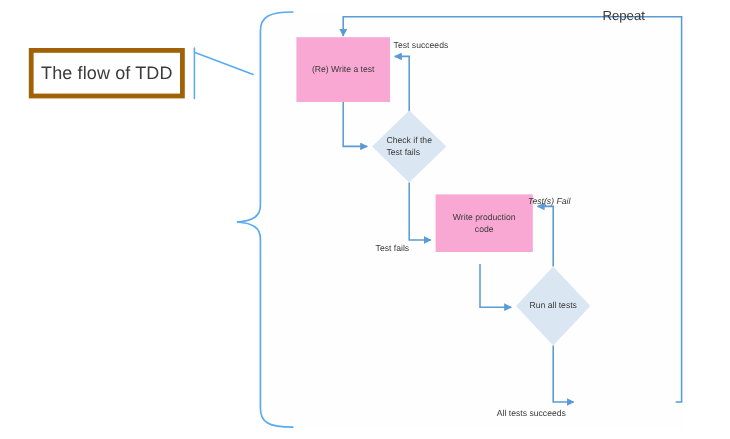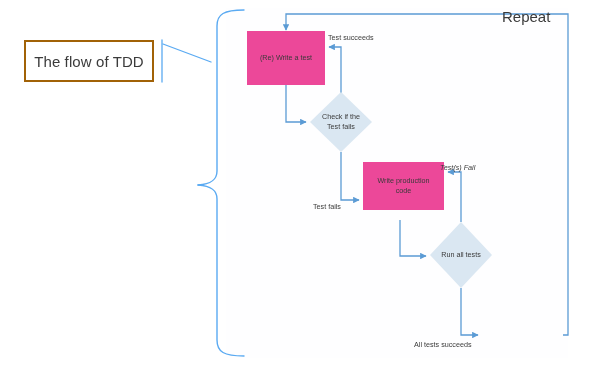--- a/index.html
+++ b/index.html
@@ -28,21 +28,21 @@
     top: 0;
     width: 608px;
     height: 366px;
   }
   .title-box {
     position: absolute;
     left: 24px;
     top: 40px;
     width: 130px;
     height: 42px;
-    border: 2px solid #a16207;
+    border: 4px solid #a16207;
     background: #ffffff;
     display: flex;
     align-items: center;
     justify-content: center;
     box-sizing: border-box;
   }
   .title-box-label {
     font-size: 15px;
     color: #3b3b3b;
     letter-spacing: .1px;
@@ -56,21 +56,21 @@
     text-align: center;
     box-sizing: border-box;
   }
   .node-label {
     font-size: 7.2px;
     line-height: 1.45;
     color: #3a3a3a;
     white-space: pre-line;
   }
   .process {
-    background: #ec4899;
+    background: #f9a8d4;
     text-align: center;
   }
   .decision-wrap {
     position: absolute;
   }
   .decision-shape {
     position: absolute;
     left: 0;
     top: 0;
     width: 100%;
@@ -78,35 +78,35 @@
   }
   .decision-label {
     position: absolute;
     left: 0;
     top: 0;
     width: 100%;
     height: 100%;
     display: flex;
     align-items: center;
     justify-content: center;
-    text-align: center;
+    text-align: left;
     font-size: 7.2px;
     line-height: 1.45;
     color: #3a3a3a;
     white-space: pre-line;
   }
   .edge-label {
     position: absolute;
     font-size: 7.2px;
     color: #3a3a3a;
     white-space: nowrap;
   }
   .repeat-label {
     position: absolute;
-    font-size: 15px;
+    font-size: 11px;
     color: #3a3a3a;
     white-space: nowrap;
   }
 </style>
 </head>
 <body>
 
 <div id="canvas">
 
   <svg class="diagram-svg" viewBox="0 0 608 366">

